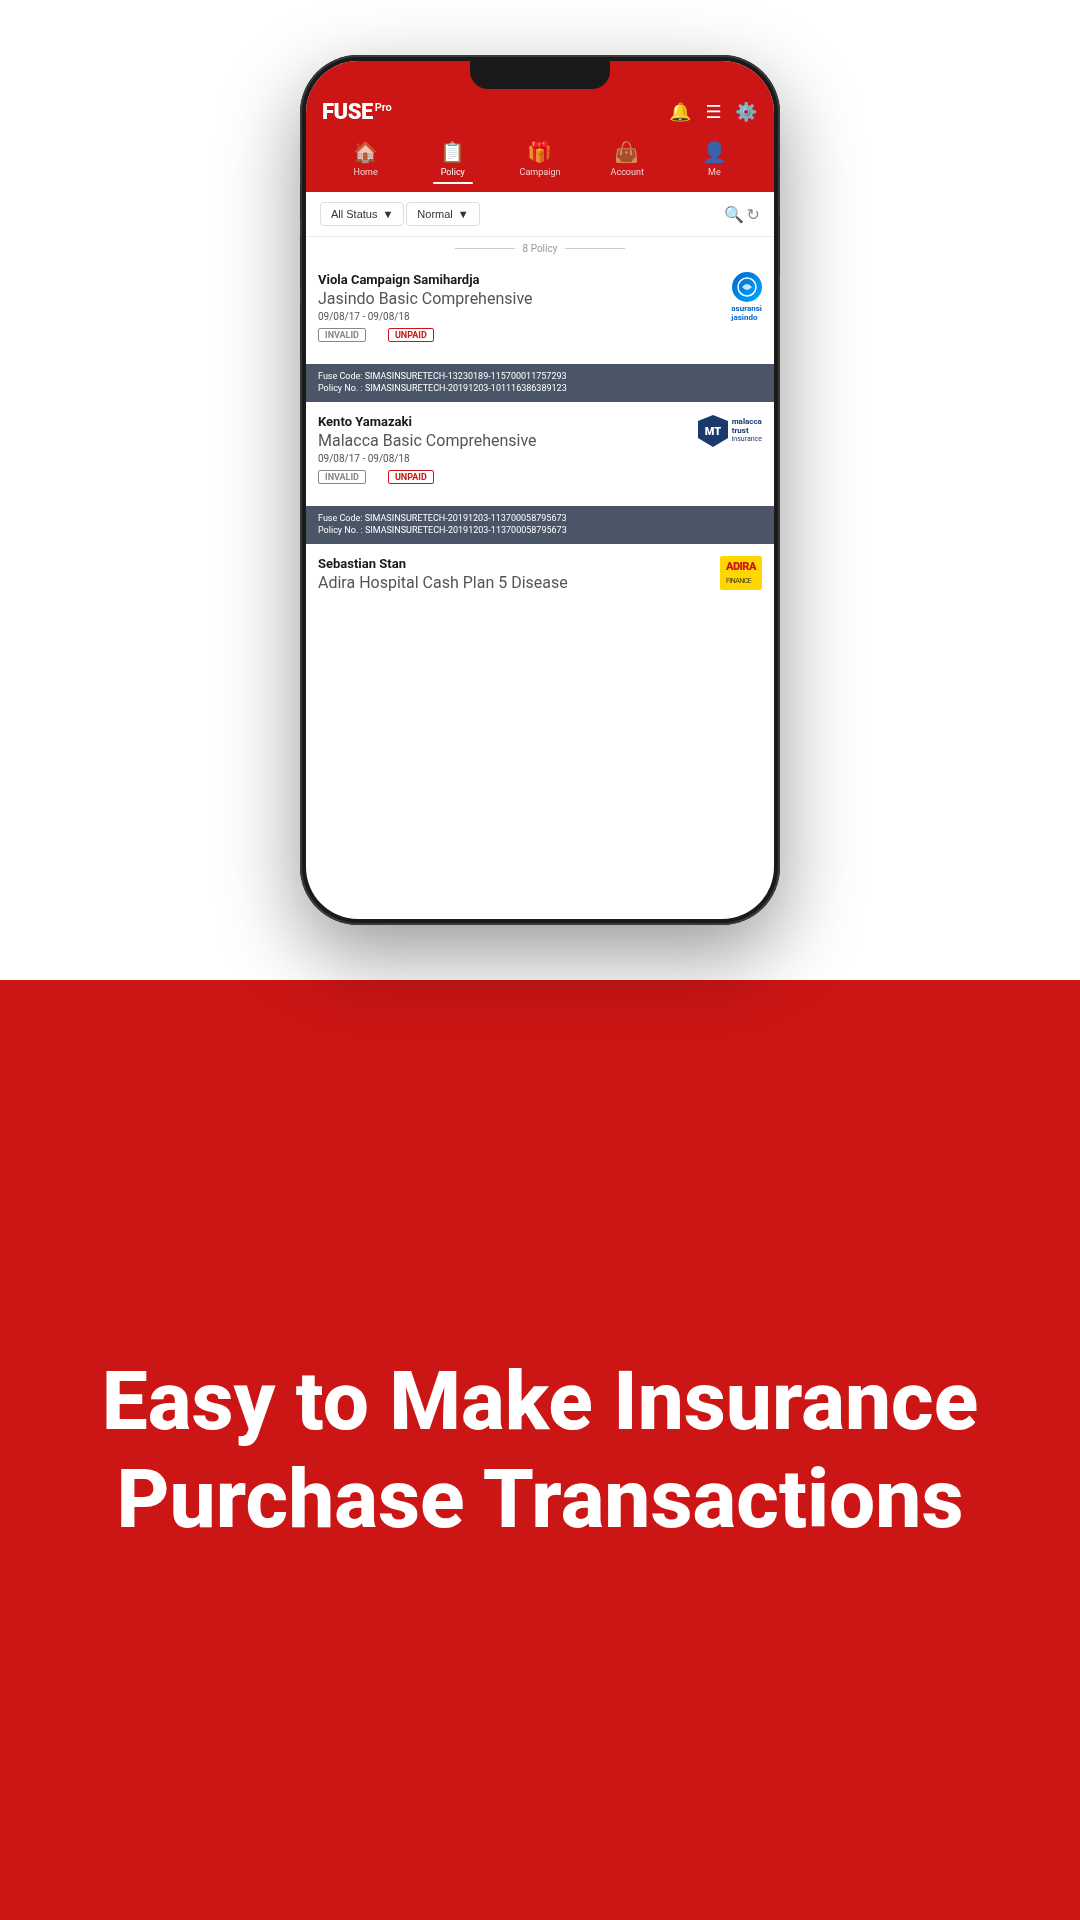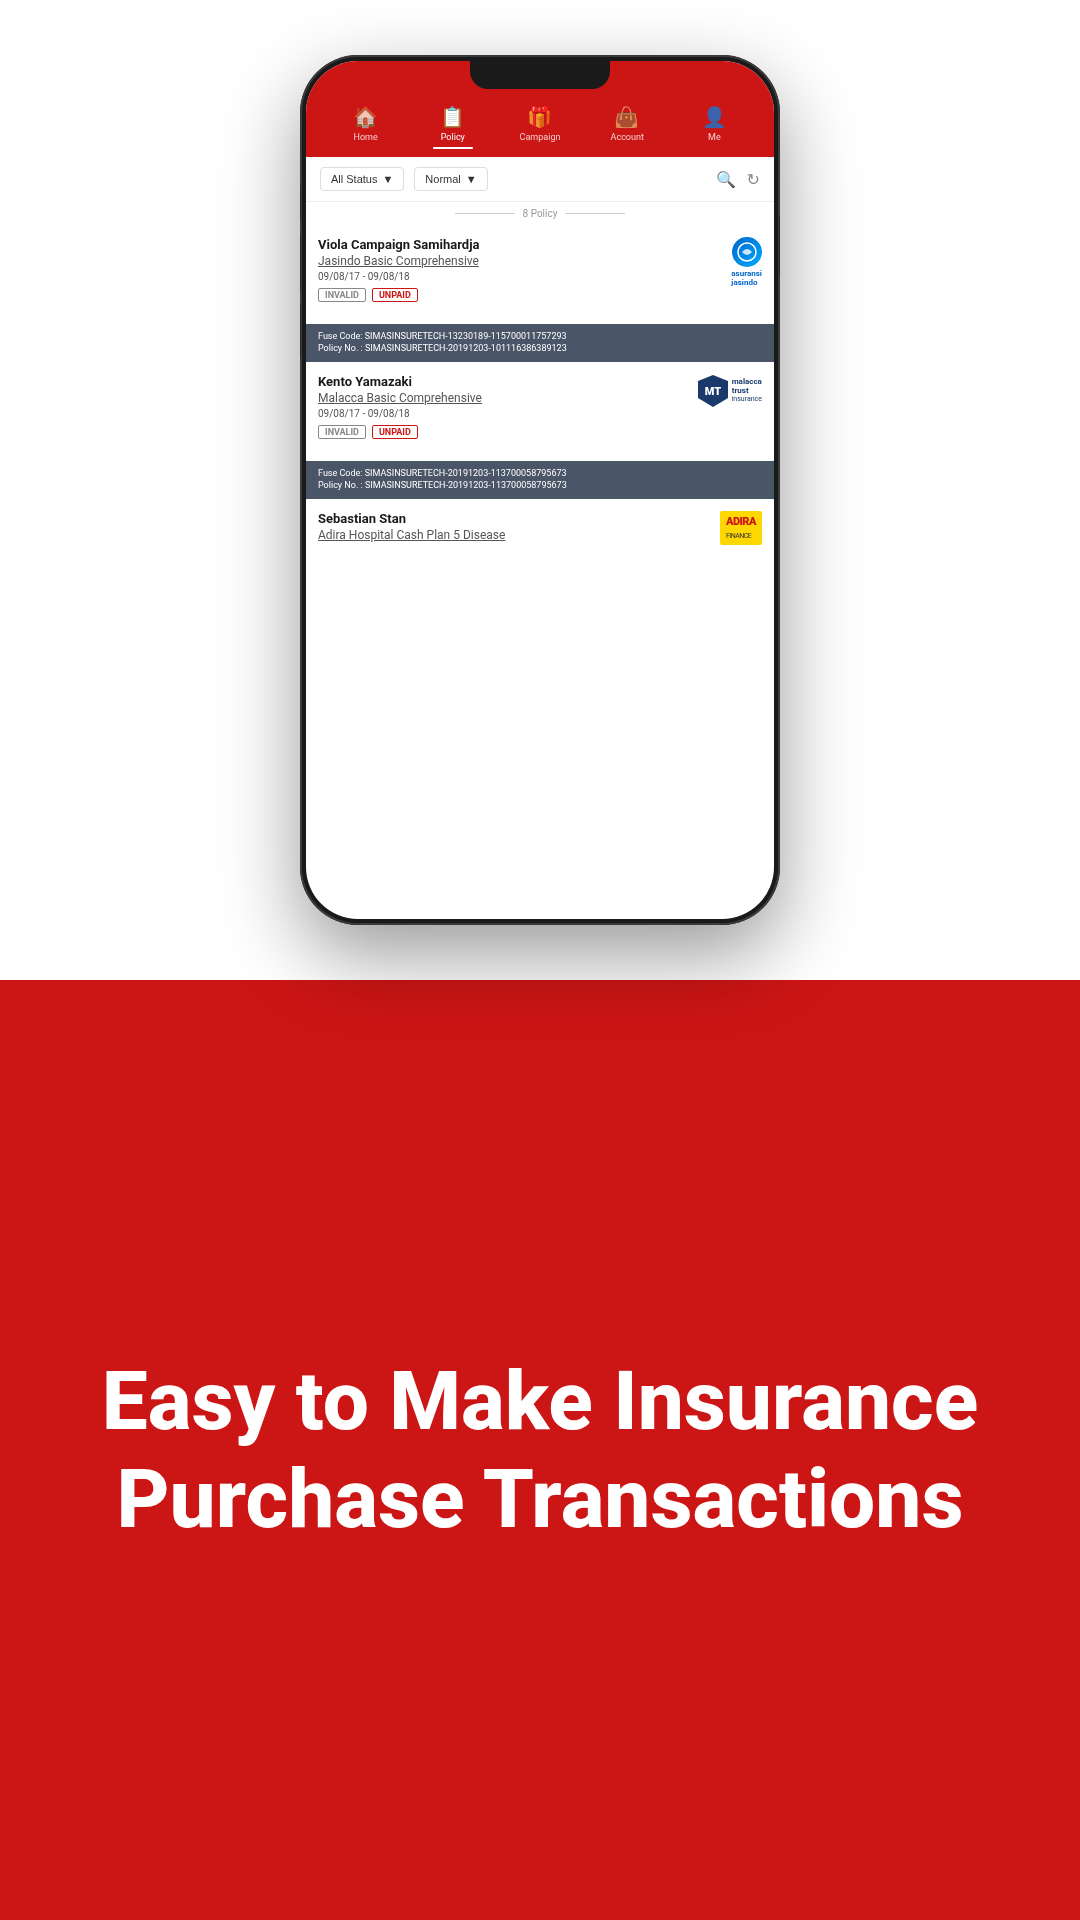--- a/index.html
+++ b/index.html
@@ -171,21 +171,21 @@
       margin-top: 2px;
       border-radius: 1px;
     }
 
     
     .filter-bar {
       background: #fff;
       padding: 10px 14px;
       display: flex;
       align-items: center;
-      gap: 10px;
+      gap: 2px;
       border-bottom: 1px solid #eee;
     }
 
     .filter-btn {
       display: flex;
       align-items: center;
       gap: 5px;
       padding: 5px 10px;
       border: 1px solid #ddd;
       border-radius: 4px;
@@ -250,35 +250,34 @@
     .policy-left { flex: 1; }
 
     .policy-name {
       font-size: 13px;
       font-weight: 700;
       color: #1a1a1a;
       margin-bottom: 2px;
     }
 
     .policy-product {
-      font-size: 12px;
+      font-size: 16px;
       color: #555;
       margin-bottom: 3px;
-      text-decoration: underline;
     }
 
     .policy-date {
       font-size: 10px;
       color: #555;
       margin-bottom: 6px;
     }
 
     .policy-badges {
       display: flex;
-      gap: 6px;
+      gap: 22px;
     }
 
     .badge {
       border: 1px solid;
       padding: 1px 6px;
       font-size: 9px;
       font-weight: 700;
       border-radius: 2px;
     }
 
@@ -422,20 +421,31 @@
 
     <div class="phone-inner">
 
       <div class="notch"></div>
 
       <div class="phone-content">
 
         <div class="status-bar"></div>
 
         <div class="app-header">
+          <div class="header-top">
+            <div class="logo">
+              <span class="logo-text">FUSE</span>
+              <span class="logo-pro">Pro</span>
+            </div>
+            <div class="header-icons">
+              <span class="header-icon">🔔</span>
+              <span class="header-icon">☰</span>
+              <span class="header-icon">⚙️</span>
+            </div>
+          </div>
 
           <div class="bottom-nav">
             <div class="nav-item">
               <span class="nav-icon">🏠</span>
               <span class="nav-label">Home</span>
             </div>
             <div class="nav-item active">
               <span class="nav-icon">📋</span>
               <span class="nav-label">Policy</span>
               <div class="nav-active-line"></div>

